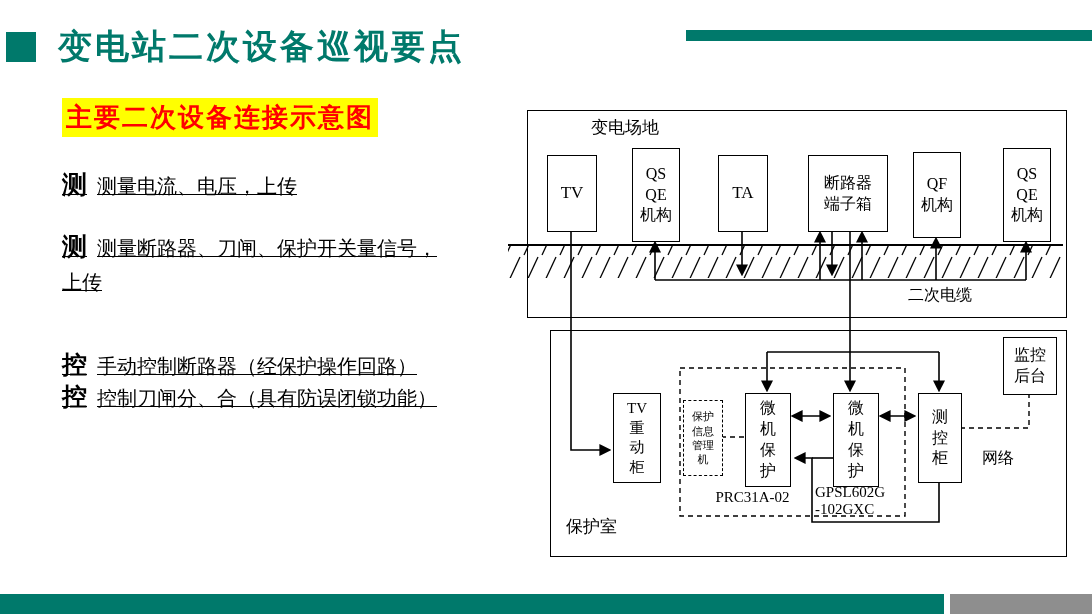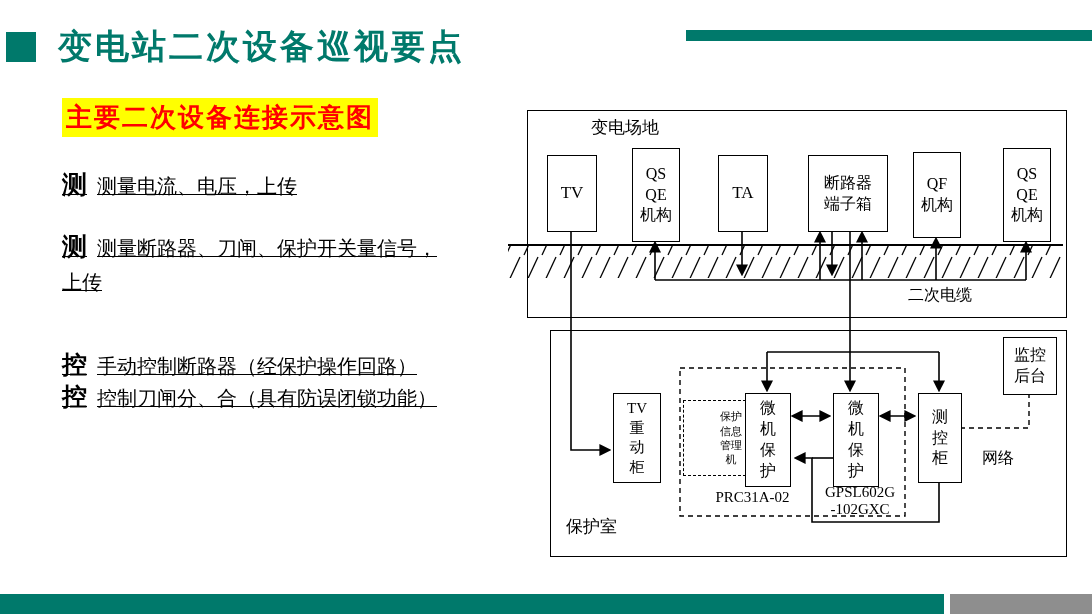--- a/index.html
+++ b/index.html
@@ -22,21 +22,21 @@
 
   
   .container-box{position:absolute;border:1.5px solid #000;z-index:1;background:transparent;}
   .wires{position:absolute;left:0;top:0;z-index:2;pointer-events:none;}
 
   
   .ebox{position:absolute;z-index:3;border:1.4px solid #000;background:#fff;
         display:flex;align-items:center;justify-content:center;text-align:center;
         white-space:pre-line;font-family:"Liberation Serif",serif;font-size:16px;
         line-height:1.3;color:#000;}
-  .dashedbox{border-style:dashed;padding-left:28px;}
+  .dashedbox{border-style:dashed;}
 
   .dlabel{position:absolute;z-index:4;font-family:"Liberation Serif",serif;color:#000;}
 
   
   .footer-teal{position:absolute;left:0;top:594px;width:944px;height:20px;background:#00796b;}
   .footer-gray{position:absolute;left:950px;top:594px;width:142px;height:20px;background:#8e8e8e;}
 </style>
 </head>
 <body>
 
@@ -150,19 +150,19 @@
 控
 柜</div>
   <div class="ebox" style="left:1003px;top:337px;width:52px;height:56px;">监控
 后台</div>
 
   <div class="dlabel" style="left:543px;top:116px;font-size:17px;margin-left:48px;">变电场地</div>
   <div class="dlabel" style="left:566px;top:515px;font-size:17px;">保护室</div>
   <div class="dlabel" style="left:908px;top:285px;font-size:16px;">二次电缆</div>
   <div class="dlabel" style="left:982px;top:448px;font-size:16px;">网络</div>
   <div class="dlabel" style="left:710px;top:489px;width:85px;font-size:15px;text-align:center;">PRC31A-02</div>
-  <div class="dlabel" style="left:815px;top:484px;width:90px;font-size:15px;text-align:center;white-space:pre-line;line-height:1.15;">GPSL602G
+  <div class="dlabel" style="left:815px;top:484px;width:90px;font-size:15px;white-space:pre-line;line-height:1.15;">GPSL602G
 -102GXC</div>
 
   <div class="footer-teal"></div>
   <div class="footer-gray"></div>
 
 </div>
 
 </body></html>

